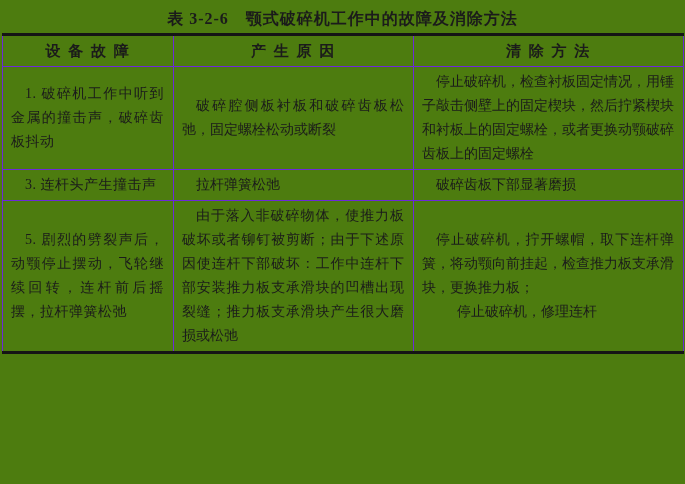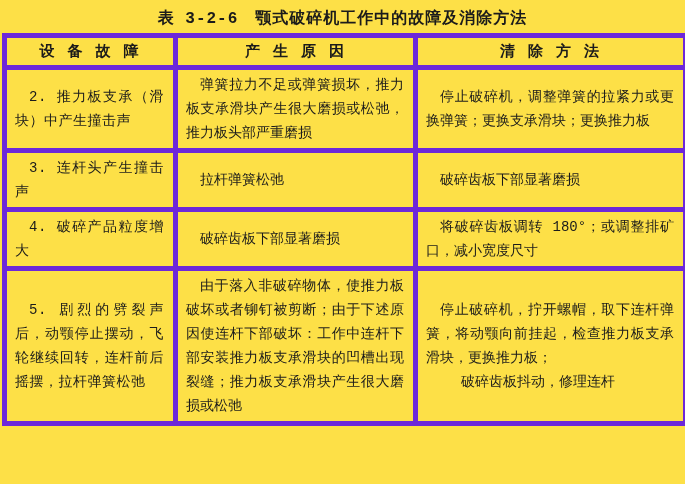--- a/index.html
+++ b/index.html
@@ -5,23 +5,23 @@
   html, body {
     margin: 0;
     padding: 0;
     background: #e8e8e4;
   }
   .page {
     position: relative;
     width: 685px;
     height: 484px;
     margin: 0;
-    background: #fde047;
+    background: #4d7c0f;
     color: #1b1b1b;
-    font-family: Liberation Mono, monospace;
+    font-family: Liberation Serif, serif;
     overflow: hidden;
     box-sizing: border-box;
   }
   .doc-title {
     text-align: center;
     font-weight: bold;
     font-size: 16px;
     letter-spacing: 1px;
     padding-top: 8px;
     height: 22px;
@@ -34,21 +34,21 @@
     margin: 3px 2px 0 2px;
     border-top: 3px solid #151515;
     border-bottom: 3px solid #151515;
     border-left: 1px solid #3a3a3a;
     border-right: 1px solid #3a3a3a;
   }
   col.c1 { width: 171px; }
   col.c2 { width: 240px; }
   col.c3 { width: 270px; }
   th, td {
-    border: 5px solid #6d28d9;
+    border: 1px solid #6d28d9;
     vertical-align: middle;
     box-sizing: border-box;
     padding: 3px 9px 3px 8px;
   }
   th {
     font-weight: bold;
     font-size: 15px;
     text-align: center;
     letter-spacing: 2px;
     padding: 2px;
@@ -87,65 +87,54 @@
       <col class="c3">
     </colgroup>
     <thead>
       <tr class="hrow">
         <th>设 备 故 障</th>
         <th>产 生 原 因</th>
         <th>清 除 方 法</th>
       </tr>
     </thead>
     <tbody>
-
-      <tr class="row-1">
+      <tr class="row-0">
         <td class="fault-cell">
-          <p class="para">2. 推力板支承（滑块）中产生撞击声</p>
+          <p class="para">1. 破碎机工作中听到金属的撞击声，破碎齿板抖动</p>
         </td>
         <td class="cause-cell">
-          <p class="para">弹簧拉力不足或弹簧损坏，推力板支承滑块产生很大磨损或松弛，推力板头部严重磨损</p>
+          <p class="para">破碎腔侧板衬板和破碎齿板松弛，固定螺栓松动或断裂</p>
         </td>
         <td class="remedy-cell">
-          <p class="para">停止破碎机，调整弹簧的拉紧力或更换弹簧；更换支承滑块；更换推力板</p>
+          <p class="para">停止破碎机，检查衬板固定情况，用锤子敲击侧壁上的固定楔块，然后拧紧楔块和衬板上的固定螺栓，或者更换动颚破碎齿板上的固定螺栓</p>
         </td>
       </tr>
+
 
       <tr class="row-2">
         <td class="fault-cell">
           <p class="para">3. 连杆头产生撞击声</p>
         </td>
         <td class="cause-cell">
           <p class="para">拉杆弹簧松弛</p>
         </td>
         <td class="remedy-cell">
           <p class="para">破碎齿板下部显著磨损</p>
         </td>
       </tr>
 
-      <tr class="row-3">
-        <td class="fault-cell">
-          <p class="para">4. 破碎产品粒度增大</p>
-        </td>
-        <td class="cause-cell">
-          <p class="para">破碎齿板下部显著磨损</p>
-        </td>
-        <td class="remedy-cell">
-          <p class="para">将破碎齿板调转 180°；或调整排矿口，减小宽度尺寸</p>
-        </td>
-      </tr>
 
       <tr class="row-4">
         <td class="fault-cell">
           <p class="para">5. 剧烈的劈裂声后，动颚停止摆动，飞轮继续回转，连杆前后摇摆，拉杆弹簧松弛</p>
         </td>
         <td class="cause-cell">
           <p class="para">由于落入非破碎物体，使推力板破坏或者铆钉被剪断；由于下述原因使连杆下部破坏：工作中连杆下部安装推力板支承滑块的凹槽出现裂缝；推力板支承滑块产生很大磨损或松弛</p>
         </td>
         <td class="remedy-cell">
           <p class="para">停止破碎机，拧开螺帽，取下连杆弹簧，将动颚向前挂起，检查推力板支承滑块，更换推力板；</p>
-          <p class="para second">破碎齿板抖动，修理连杆</p>
+          <p class="para second">停止破碎机，修理连杆</p>
         </td>
       </tr>
 
     </tbody>
   </table>
 </div>
 
 </body></html>

